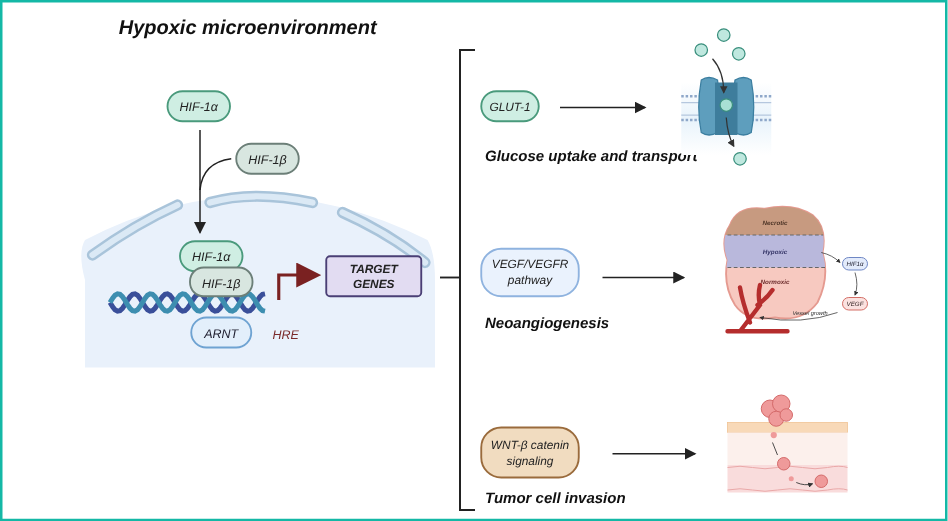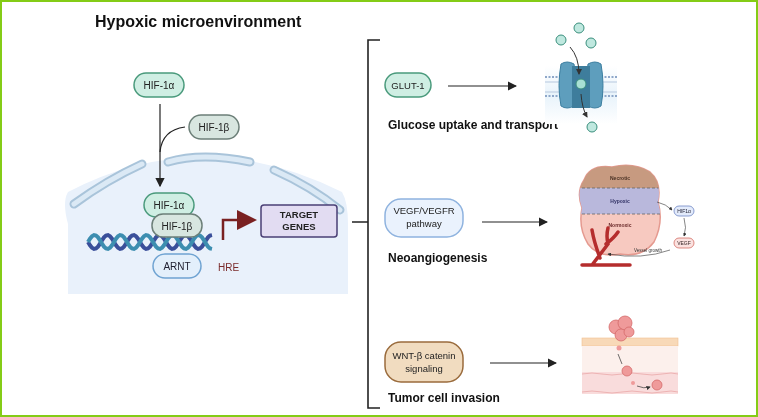--- a/index.html
+++ b/index.html
@@ -1,17 +1,17 @@
 <!DOCTYPE html>
 <html><head>
 <meta charset="utf-8">
 <style>
   html,body{margin:0;padding:0;background:#fff;}
   body{width:758px;height:417px;overflow:hidden;font-family:"Liberation Sans",sans-serif;}
-  #frame{position:absolute;left:0;top:0;width:754px;height:413px;border:2px solid #84cc16;background:#fff;}
+  #frame{position:absolute;left:0;top:0;width:754px;height:413px;border:2px solid #14b8a6;background:#fff;font-style:italic;}
   svg text{font-family:"Liberation Sans",sans-serif;}
 </style>
 </head>
 <body>
 
 <div id="frame">
 <svg width="754" height="413" viewBox="0 0 754 413">
   <defs>
     <marker id="arr" markerWidth="8" markerHeight="8" refX="7" refY="4" orient="auto">
       <path d="M0,0 L8,4 L0,8 z" fill="#222"></path>

